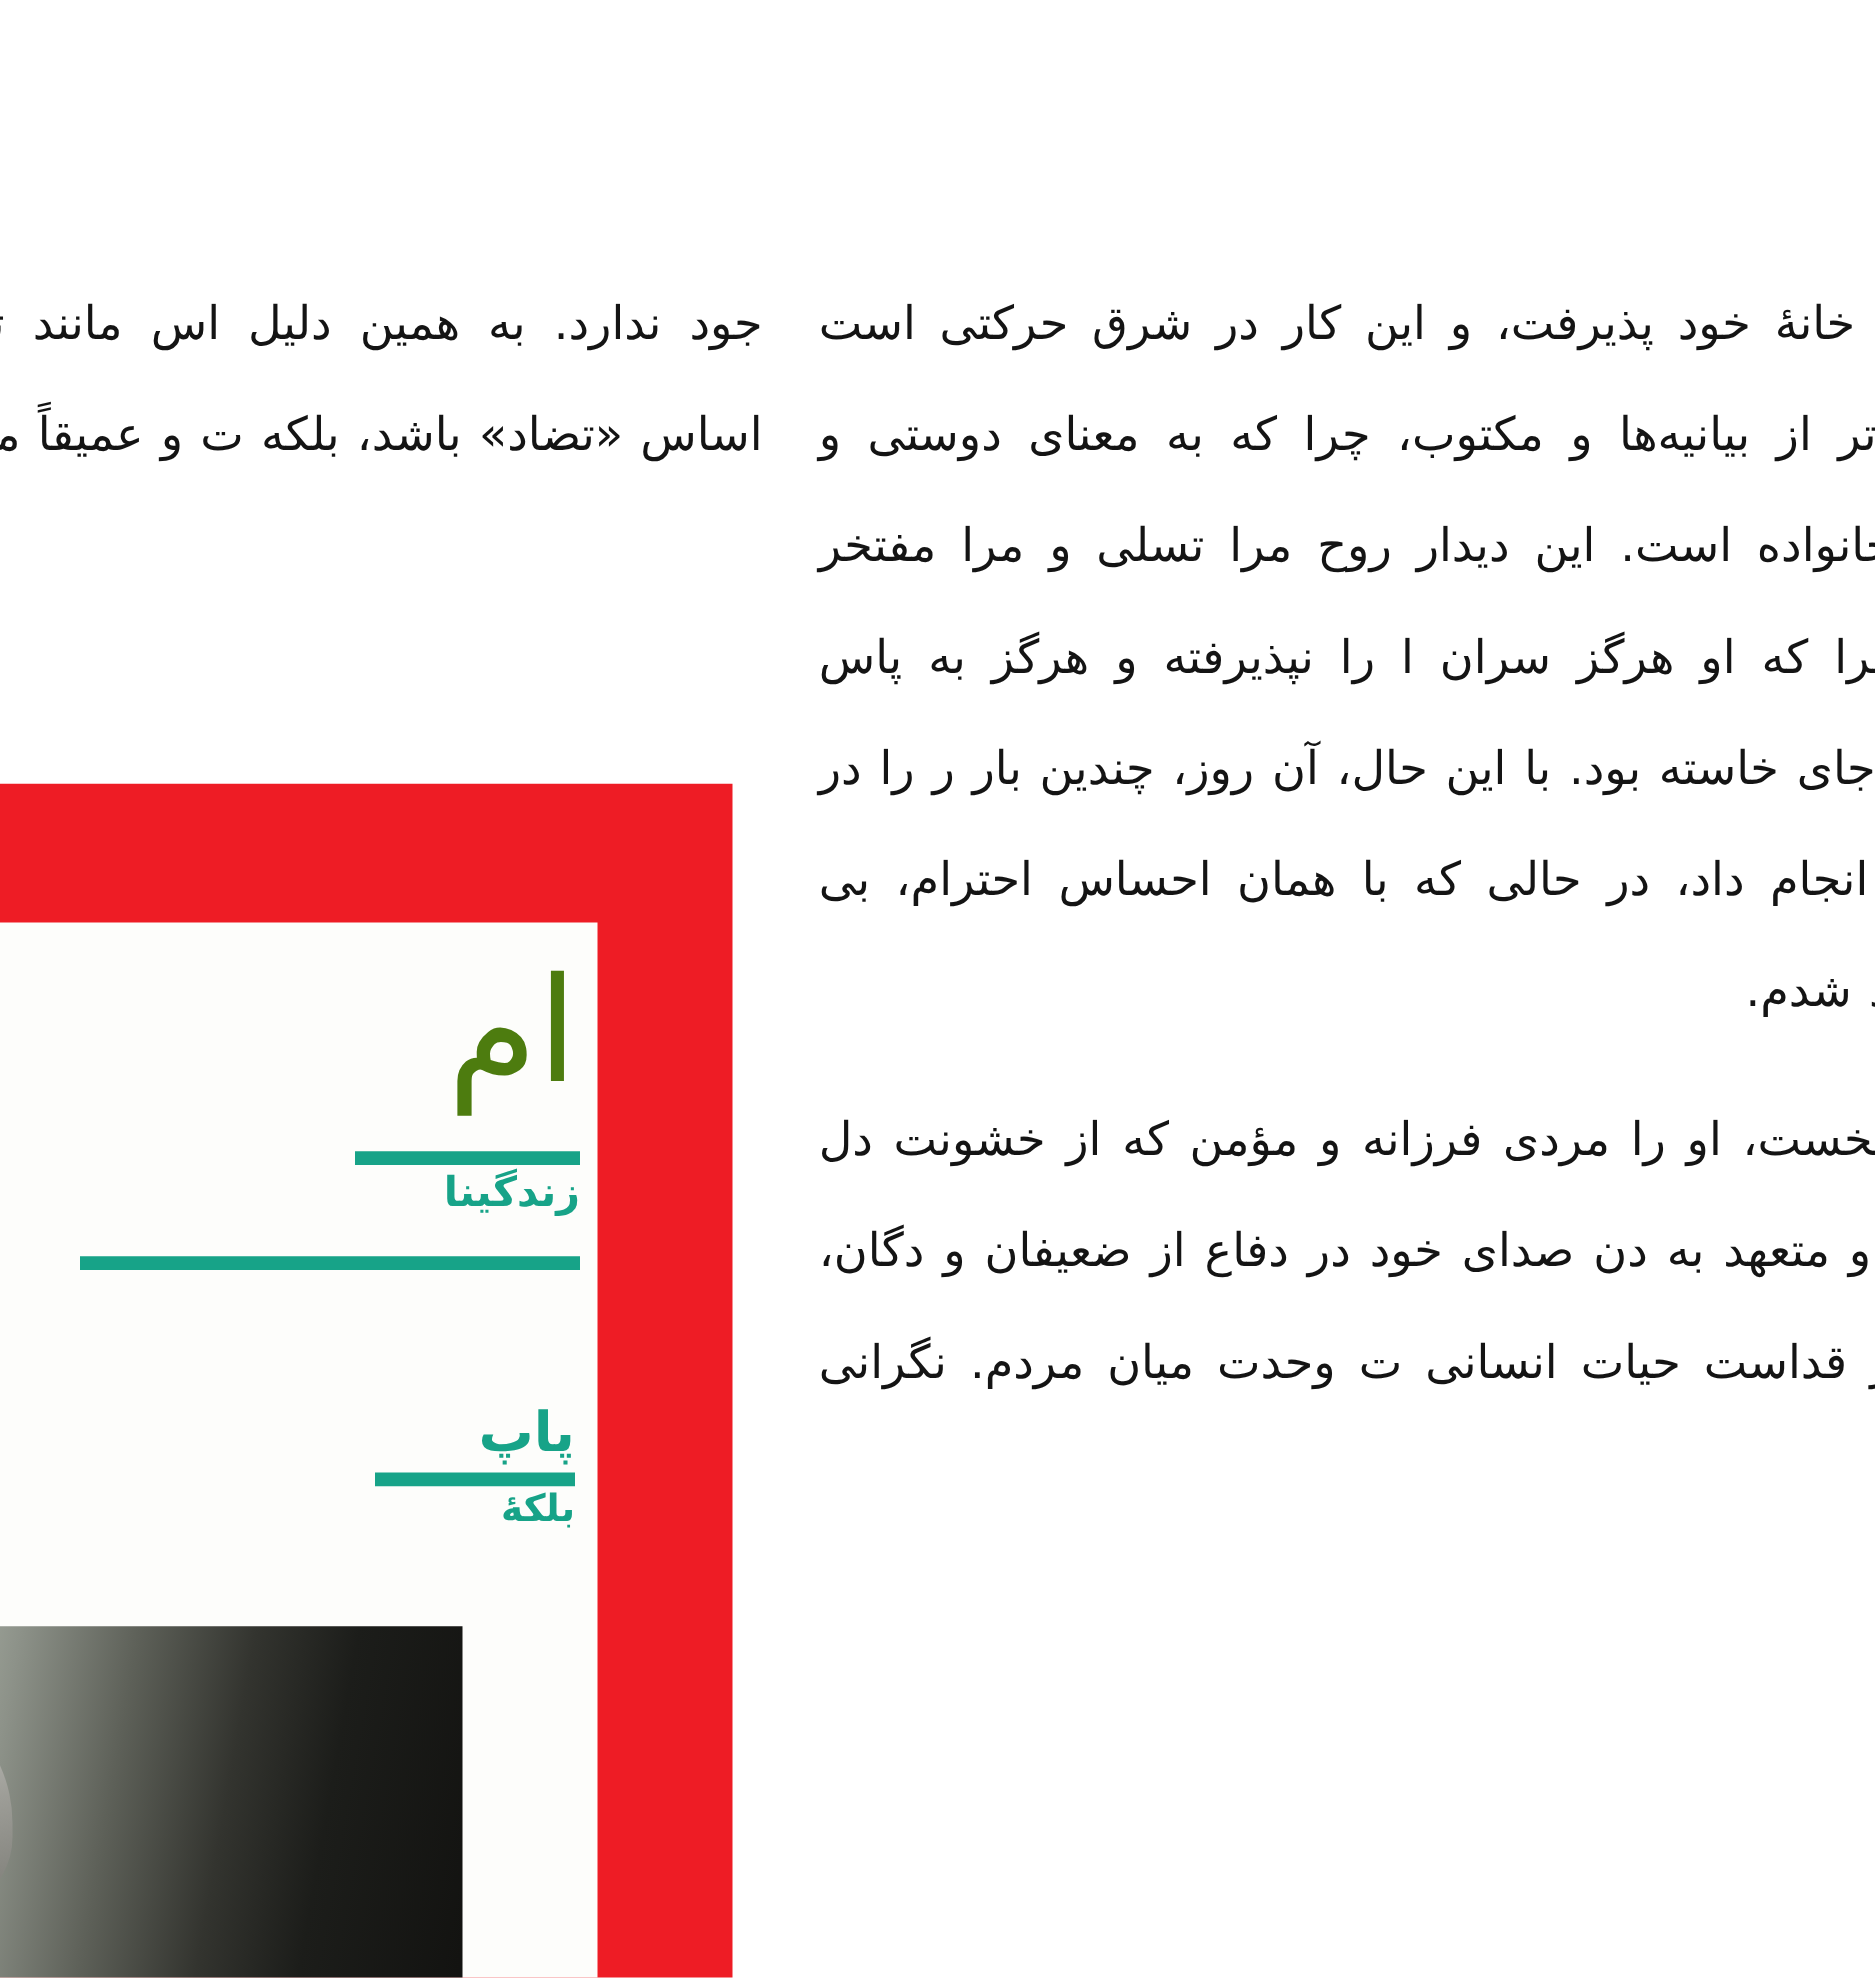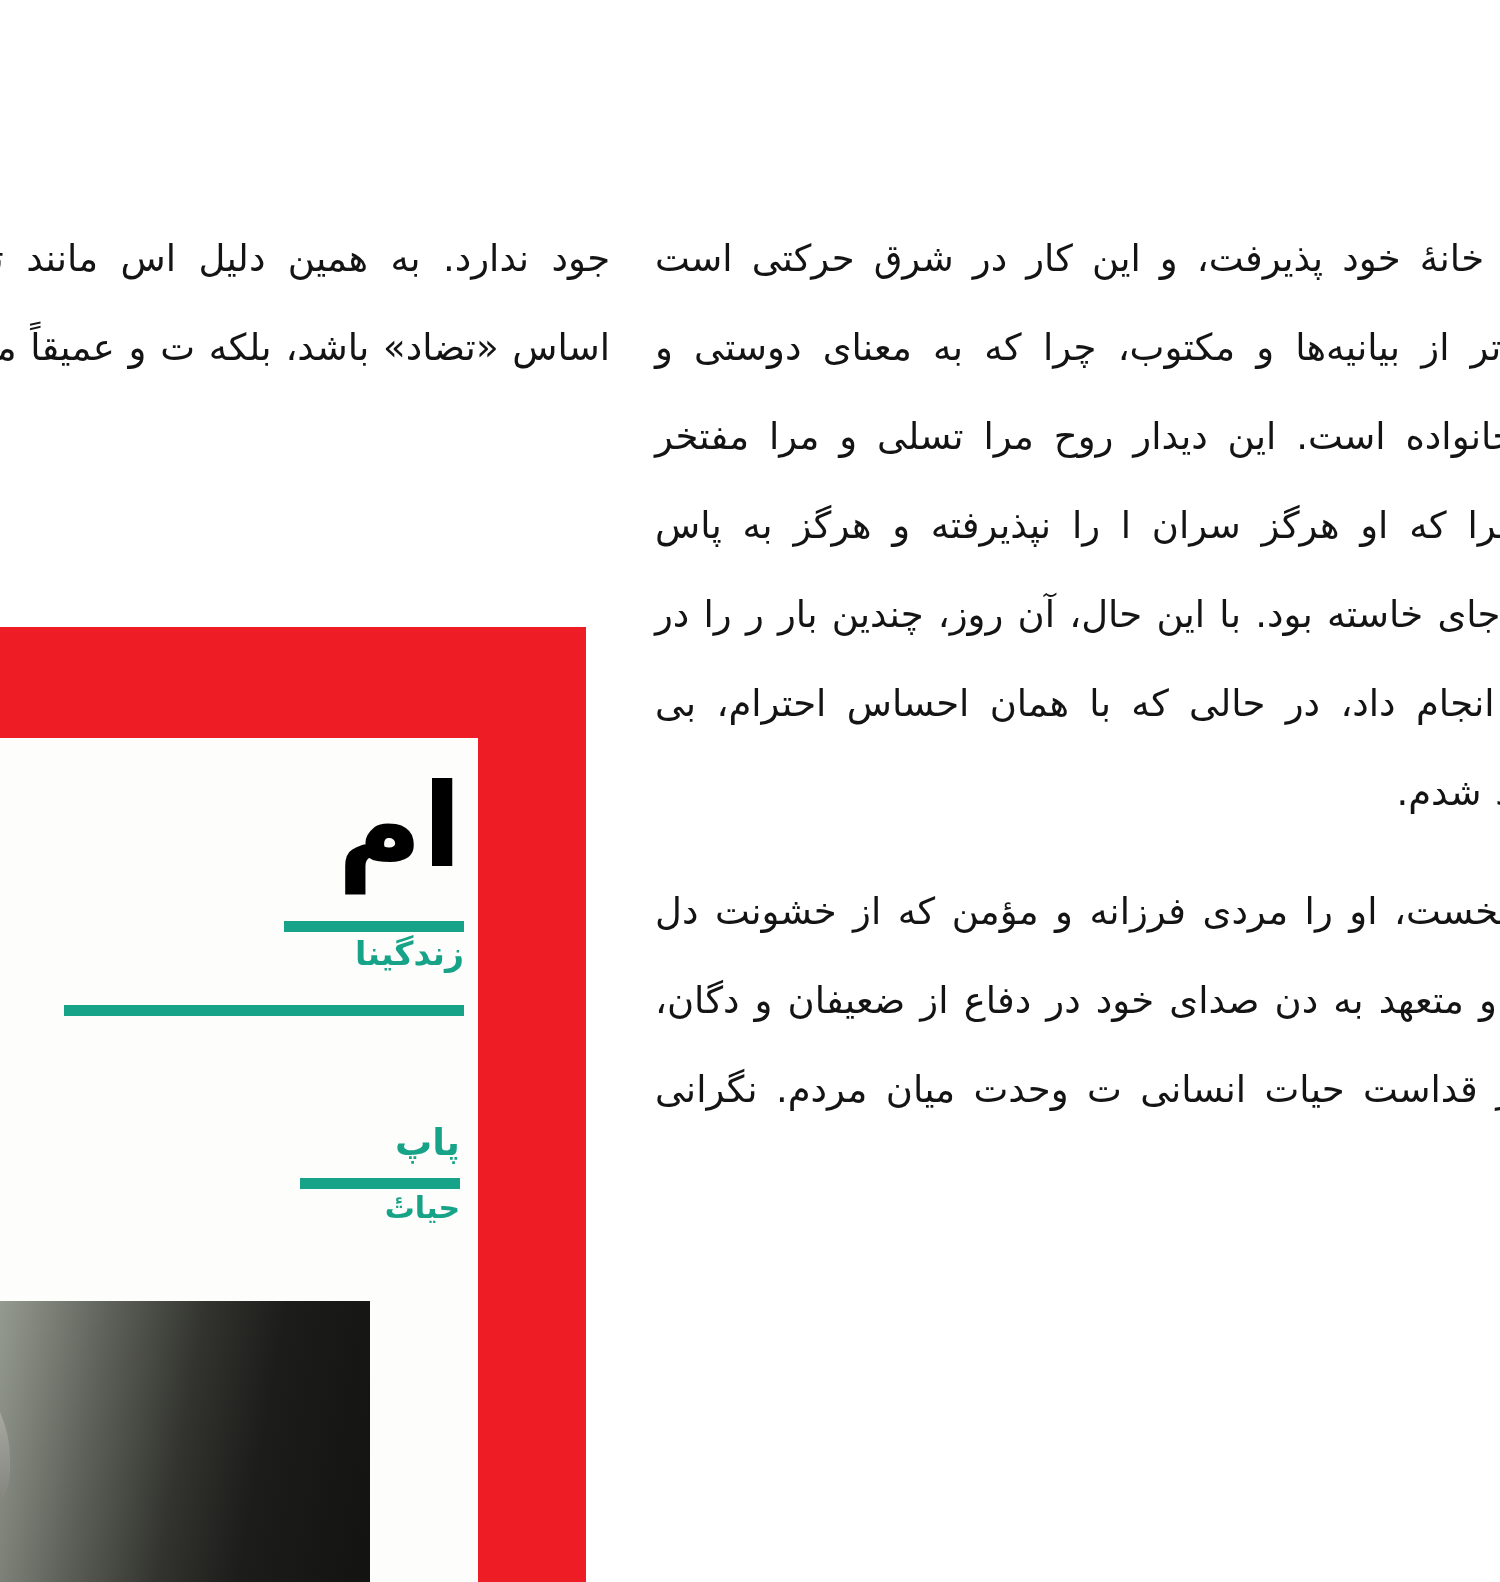--- a/index.html
+++ b/index.html
@@ -82,23 +82,23 @@
     right: 108px;
     bottom: 0px;
     background: #fdfdfb;
     overflow: hidden;
   }
 
   .cover-title {
     position: absolute;
     right: 16px;
     top: 30px;
-    color: #000000;
+    color: #4d7c0f;
     font-size: 116px;
-    font-weight: 700;
+    font-weight: 400;
     line-height: 1;
     direction: rtl;
     white-space: nowrap;
     font-family: "DejaVu Sans", "Liberation Sans", sans-serif;
   }
 
   .rule {
     position: absolute;
     background: #17a388;
     height: 11px;
@@ -109,21 +109,21 @@
 
   .cover-sub {
     position: absolute;
     color: #17a388;
     direction: rtl;
     white-space: nowrap;
     font-family: "DejaVu Sans", "Liberation Sans", sans-serif;
   }
   .cover-sub-1 { right: 14px; top: 196px; font-size: 33px; font-weight: 600; }
   .cover-sub-2 { right: 14px; top: 288px; font-size: 48px; font-weight: 700; }
-  .cover-sub-3 { right: 18px; top: 383px; font-size: 37px; font-weight: 700; }
+  .cover-sub-3 { right: 18px; top: 383px; font-size: 44px; font-weight: 700; }
   .cover-sub-4 { right: 18px; top: 452px; font-size: 30px; font-weight: 600; }
 
   
   .cover-photo {
     position: absolute;
     left: 0;
     top: 563px;
     right: 108px;
     bottom: 0;
     overflow: hidden;
@@ -198,21 +198,21 @@
         <div class="cover-title">ام</div>
 
         <div class="rule rule-1"></div>
         <div class="cover-sub cover-sub-1">زندگینا</div>
 
         <div class="rule rule-2"></div>
 
         <div class="cover-sub cover-sub-3">پاپ</div>
 
         <div class="rule rule-3"></div>
-        <div class="cover-sub cover-sub-4">حیاتٔ</div>
+        <div class="cover-sub cover-sub-4">بلکهٔ</div>
 
         <div class="cover-photo">
           <div class="photo-figure">
 
             <div class="hair"></div>
 
             <div class="cassock"></div>
           </div>
         </div>
 

